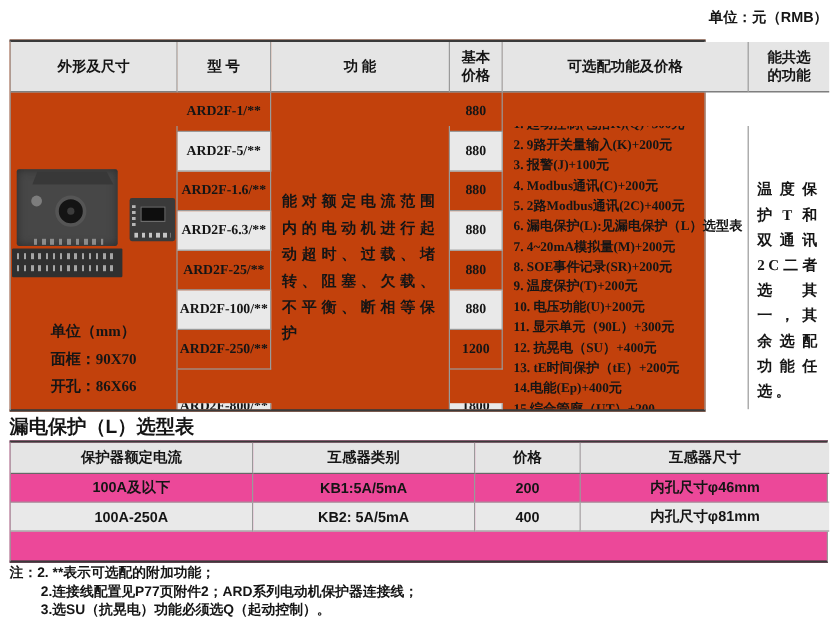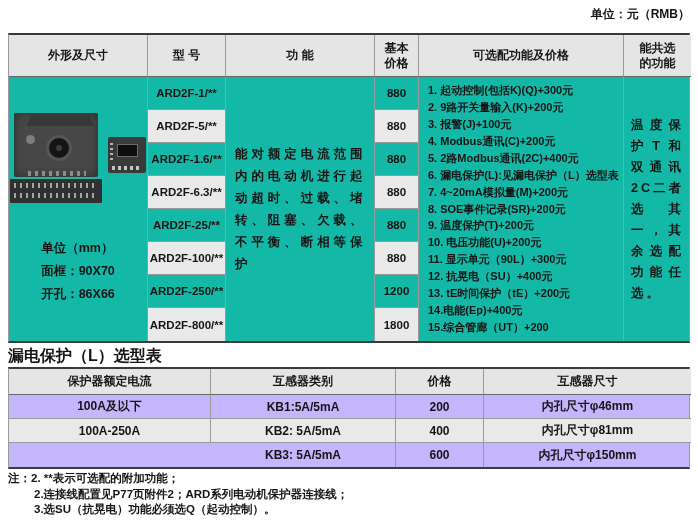--- a/index.html
+++ b/index.html
@@ -12,38 +12,39 @@
   }
   *{margin:0;padding:0;box-sizing:border-box;}
   html,body{background:#fff;}
   body{font-family:"Liberation Sans","DejaVu Sans",sans-serif;color:var(--txt);}
   .screen{position:relative;width:698px;height:526px;background:var(--bg);overflow:hidden;}
 
   .unit-note{position:absolute;top:6px;right:8px;font-size:12px;font-weight:700;}
 
   
   .main-table{
-    position:absolute;left:8px;top:33px;width:682px;
+    position:absolute;left:8px;top:33px;width:580px;
     display:grid;
     grid-template-columns:139px 78px 149px 44px 205px 67px;
     grid-template-rows:42px repeat(8,33px);
     border-top:2px solid var(--bd);
     border-bottom:2px solid var(--bd);
     border-left:1px solid var(--bl);
     border-right:1px solid var(--bl);
-    background:#14b8a6;
+    background:#c2410c;
+    font-family:Liberation Serif, serif;
   }
   .cell{
     border-right:1px solid var(--bl);
     border-bottom:1px solid var(--bl);
     display:flex;align-items:center;justify-content:center;
     font-size:11.5px;font-weight:600;overflow:hidden;
   }
   .cell.lastcol{border-right:none;}
-  .cell.lastrow,.cell.merged{border-bottom:none;}
+  .cell.lastrow,.cell.merged{border-bottom:none;margin-top:28px;}
   .hcell{background:var(--header-bg);font-size:12px;font-weight:700;flex-direction:column;line-height:15px;border-bottom:1px solid #666;}
   .alt{background:var(--alt-bg);}
 
   .c1{grid-column:1;} .c2{grid-column:2;} .c3{grid-column:3;}
   .c4{grid-column:4;} .c5{grid-column:5;} .c6{grid-column:6;}
   .merged{grid-row:2/10;}
 
   
   .shape-cell{flex-direction:column;justify-content:flex-start;}
   .photo{position:relative;width:136px;height:118px;margin-top:24px;}
@@ -64,35 +65,35 @@
 
   
   .fn-cell{padding:6px 9px;}
   .fn-text{font-size:12.5px;line-height:22px;letter-spacing:2.5px;text-align:justify;text-justify:inter-character;font-weight:600;}
 
   
   .opt-cell{align-items:center;}
   .opt-list{width:100%;padding:4px 2px 4px 9px;font-size:11px;line-height:16.9px;font-weight:600;text-align:left;}
 
   
-  .comb-cell{padding:4px 7px;}
+  .comb-cell{padding:4px 7px;align-items:flex-end;}
   .comb-text{font-size:12.5px;line-height:21px;letter-spacing:3px;text-align:justify;text-justify:inter-character;font-weight:600;}
 
   
   .lk-title{position:absolute;left:8px;top:346px;font-size:16px;font-weight:700;}
   .lk-table{
     position:absolute;left:8px;top:367px;width:682px;
     display:grid;
     grid-template-columns:202px 185px 88px 207px;
     grid-template-rows:26px repeat(3,24px);
     border-top:2px solid var(--bd);
     border-bottom:2px solid var(--bd);
     border-left:1px solid var(--bl);
     border-right:1px solid var(--bl);
-    background:#c4b5fd;
+    background:#ec4899;
   }
   .lk-table .cell{font-size:12px;}
 
   
   .notes{position:absolute;left:8px;top:471px;font-size:11.5px;font-weight:600;line-height:15.5px;}
   .notes .indent{padding-left:26px;}
 </style>
 </head>
 <body>
 

